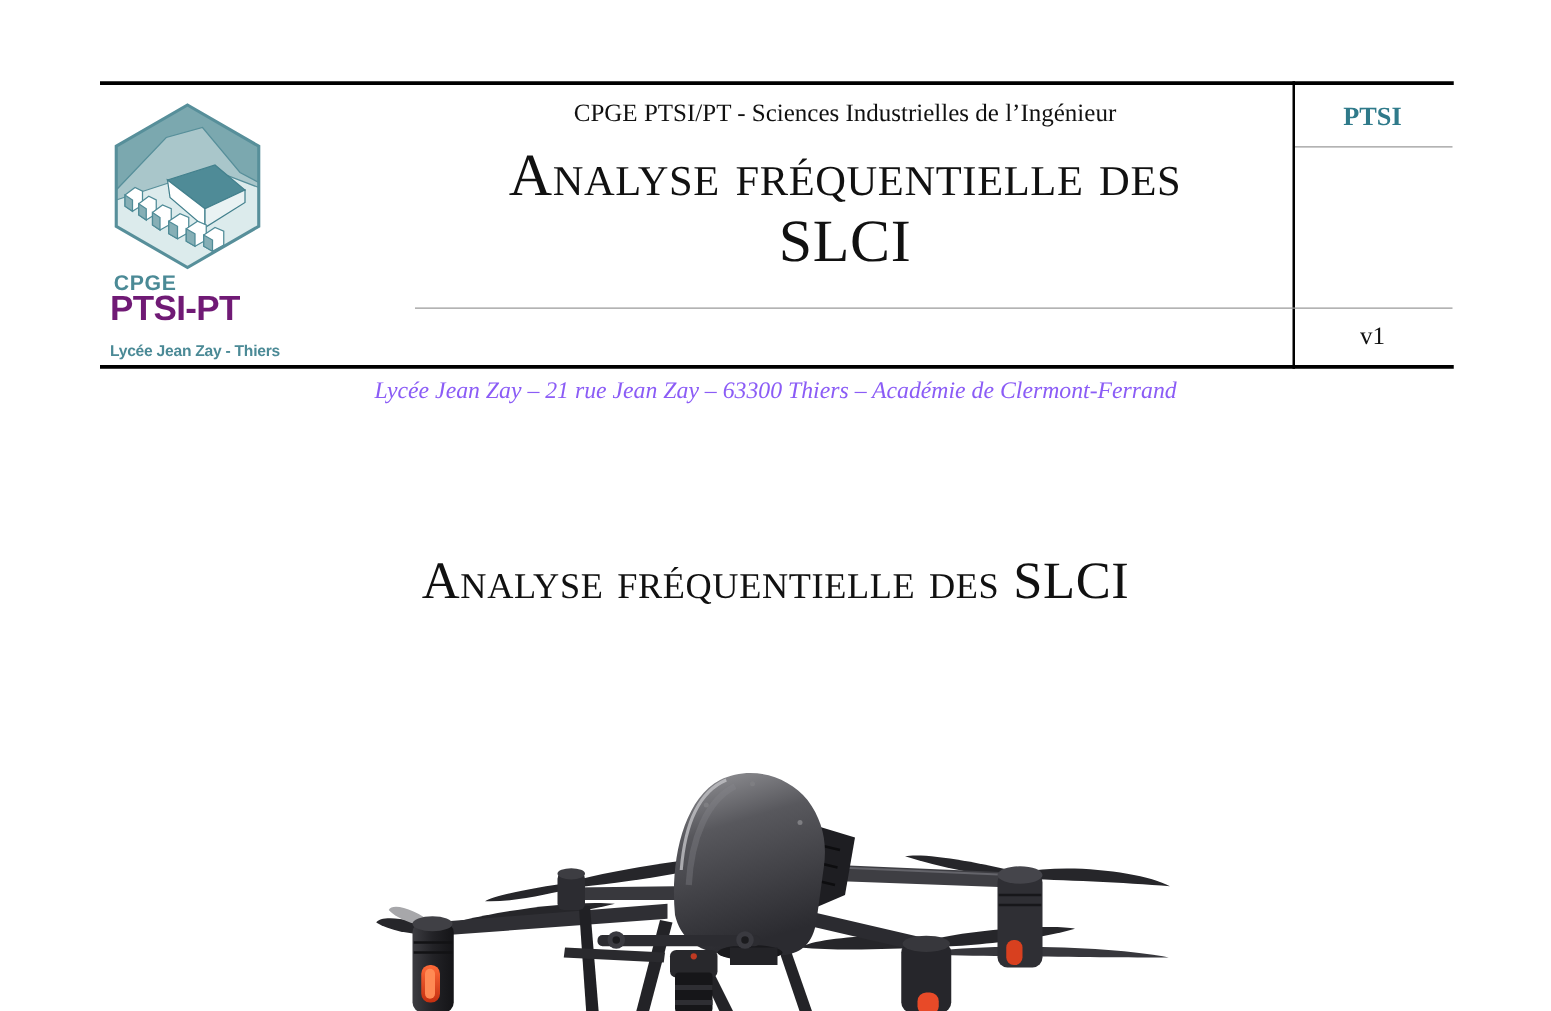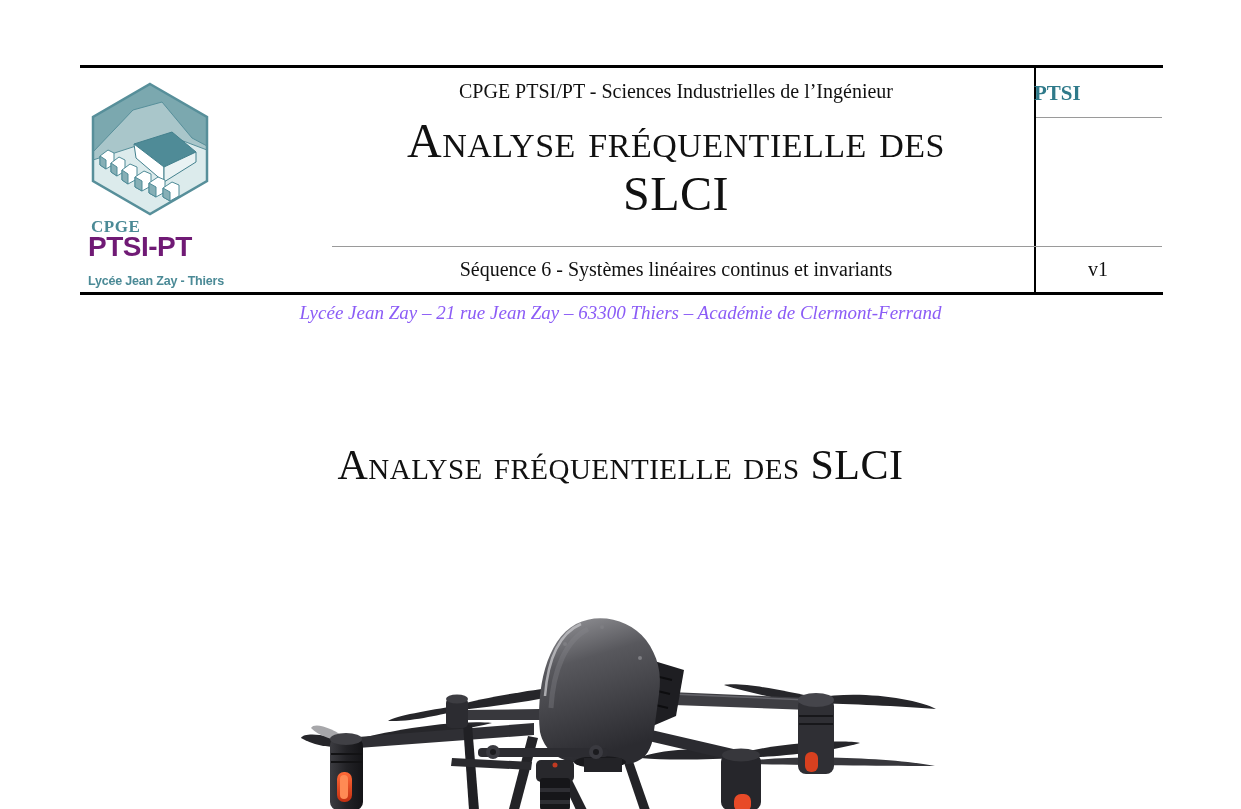--- a/index.html
+++ b/index.html
@@ -10,21 +10,21 @@
   .abs{position:absolute;}
   
   .rule-black{background:#000000;height:3px;}
   .rule-gray{background:#9a9a9a;height:1px;}
   .vline{background:#000000;width:1.5px;}
   
   .subject{left:317px;top:80px;width:718px;text-align:center;font-size:20px;}
   .doc-title{left:356px;top:114px;width:640px;text-align:center;
     font-variant:small-caps;font-size:48px;line-height:53px;letter-spacing:.5px;}
   .sequence{left:317px;top:258px;width:718px;text-align:center;font-size:20px;}
-  .track{left:1034px;top:81px;width:128px;text-align:left;
+  .track{left:1034px;top:81px;width:128px;text-align:center;
     font-size:21px;font-weight:bold;}
   .doctype{left:1034px;top:152px;width:128px;text-align:center;font-size:31px;}
   .version{left:1034px;top:258px;width:128px;text-align:center;font-size:20px;}
   .address{left:0;top:302px;width:1241px;text-align:center;
     font-style:italic;font-size:19px;}
   .main-title{left:0;top:414px;width:1241px;text-align:center;
     font-variant:small-caps;font-size:42px;letter-spacing:.5px;margin-top:27px;}
   
   .logo-box{left:88px;top:82px;width:130px;}
   .logo-cpge{left:91px;top:217px;font-family:"Liberation Sans",sans-serif;
@@ -83,30 +83,29 @@
             </g>
           <g transform="translate(75,100)">
               <path d="M0,6 L9,0 L16,3 L16,14 L7,19 L0,15 Z" fill="#ffffff"></path>
               <path d="M0,6 L7,10 L7,19 L0,15 Z" fill="#86afb6"></path>
             </g>
         </g>
       </g>
       <polygon points="62,2 119,35 119,99 62,132 5,99 5,35" fill="none" stroke="#578f9a" stroke-width="2.5"></polygon>
     </svg>
   </div>
-  <div class="abs logo-cpge" style="color:#4b8a96;font-family:Liberation Serif, serif;">CPGE</div>
+  <div class="abs logo-cpge" style="color:#4b8a96;">CPGE</div>
   <div class="abs logo-name">PTSI-PT</div>
   <div class="abs logo-school" style="color:#4b8a96;">Lycée Jean Zay - Thiers</div>
 
   <div class="abs doc-title">
     <div>Analyse fréquentielle des</div>
     <div>SLCI</div>
   </div>
   <div class="abs subject">CPGE PTSI/PT - Sciences Industrielles de l’Ingénieur</div>
-  <div class="abs sequence">Séquence 6 - Systèmes linéaires continus et invariants</div>
 
   <div class="abs track" style="color:#2f7a8a;">PTSI</div>
   <div class="abs version">v1</div>
 
   <div class="abs address" style="color:#8b5cf6;">Lycée Jean Zay – 21 rue Jean Zay – 63300 Thiers – Académie de Clermont-Ferrand</div>
 
   <div class="abs main-title">Analyse fréquentielle des SLCI</div>
 
   <div class="abs drone">
     <svg width="644" height="200" viewBox="0 0 644 200">

